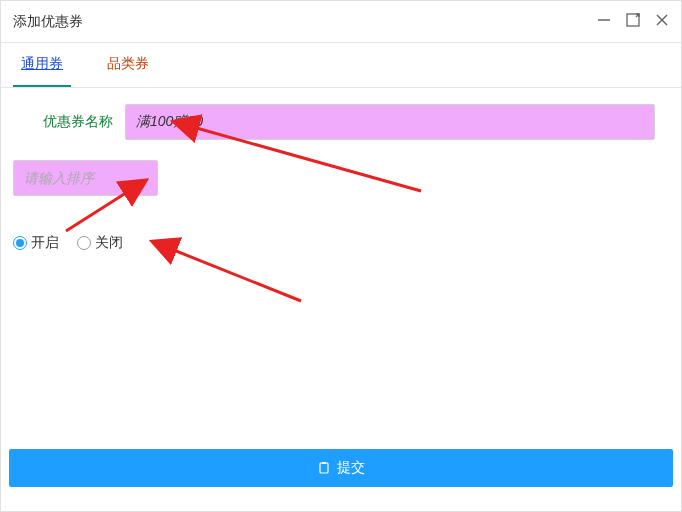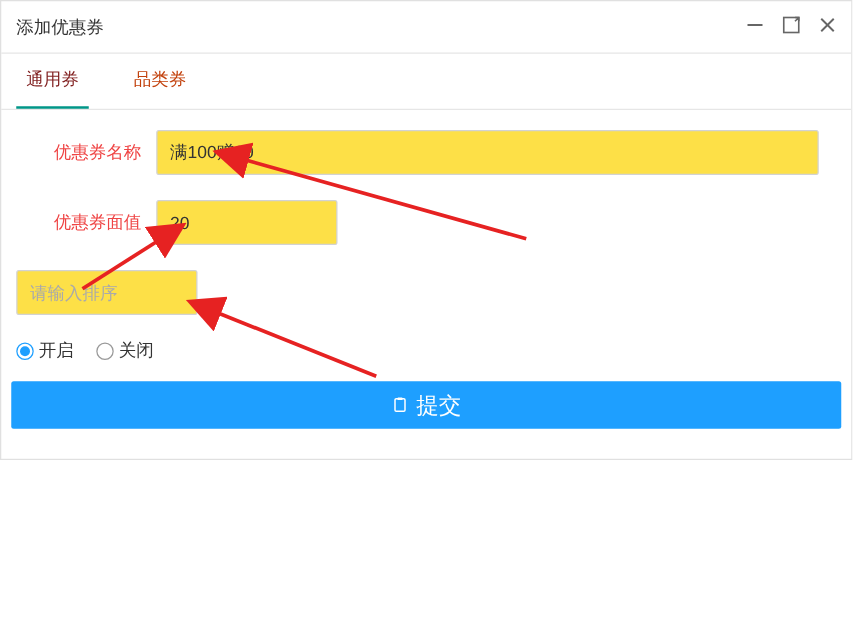--- a/index.html
+++ b/index.html
@@ -1,38 +1,38 @@
 <!DOCTYPE html>
 <html><head>
   <meta charset="utf-8">
   <style>
     * { box-sizing: border-box; margin: 0; padding: 0; }
     body { font-family: "Microsoft YaHei", Arial, sans-serif; font-size: 14px; color: #333; background: #fff; }
-    .dialog { width: 682px; height: 368px; border: 1px solid #e0e0e0; position: relative; }
+    .dialog { width: 682px; height: 512px; border: 1px solid #e0e0e0; position: relative; }
     .title-bar { height: 42px; border-bottom: 1px solid #e6e6e6; display: flex; align-items: center; padding: 0 12px; justify-content: space-between; }
     .title-text { font-size: 14px; color: #333; }
     .title-controls { display: flex; gap: 14px; align-items: center; }
     .title-controls span { cursor: pointer; color: #666; font-size: 16px; line-height: 1; }
     .tabs { display: flex; padding: 0 12px; border-bottom: 1px solid #e6e6e6; }
     .tab { padding: 12px 8px; margin-right: 28px; cursor: pointer; color: #c2410c; font-size: 14px; border-bottom: 2px solid transparent; }
-    .tab.active { color: #7f1d1d; border-bottom-color: #009688; }
+    .tab.active { color: #1d4ed8; border-bottom-color: #009688; text-decoration: underline; }
     .form-area { padding: 16px 12px 8px 12px; }
     .form-row { display: flex; align-items: center; margin-bottom: 20px; }
-    .form-label { width: 112px; text-align: right; padding-right: 12px; color: #ef4444; font-size: 14px; }
-    .form-input { height: 36px; border: 1px solid #d2d2d2; border-radius: 2px; padding: 0 10px; font-size: 14px; color: #333; background: #fde047; }
+    .form-label { width: 112px; text-align: right; padding-right: 12px; color: #15803d; font-size: 14px; }
+    .form-input { height: 36px; border: 1px solid #d2d2d2; border-radius: 2px; padding: 0 10px; font-size: 14px; color: #333; background: #f0abfc; font-style: italic; }
     .form-input::placeholder { color: #aaa; }
     .w-full { flex: 1; max-width: 530px; }
     .w-small { width: 145px; }
-    .radio-group { display: flex; align-items: flex-end; gap: 18px; }
+    .radio-group { display: flex; align-items: flex-end; gap: 18px; margin-top: 18px; }
     .radio-item { display: flex; align-items: center; gap: 4px; cursor: pointer; }
     .radio { appearance: none; width: 14px; height: 14px; border: 1px solid #999; border-radius: 50%; position: relative; }
     .radio:checked { border-color: #1E9FFF; }
     .radio:checked::after { content: ''; position: absolute; width: 8px; height: 8px; background: #1E9FFF; border-radius: 50%; top: 2px; left: 2px; }
     .submit-bar { position: absolute; left: 8px; right: 8px; bottom: 24px; }
-    .submit-btn { width: 100%; height: 38px; background: #1E9FFF; color: #fff; border: none; border-radius: 2px; font-size: 18px; cursor: pointer; display: flex; align-items: center; justify-content: center; gap: 6px; }
+    .submit-btn { width: 100%; height: 38px; background: #1E9FFF; color: #fff; border: none; border-radius: 2px; font-size: 14px; cursor: pointer; display: flex; align-items: center; justify-content: center; gap: 6px; }
     .clipboard-icon { display: inline-block; }
     .clipboard-icon svg { display: block; }
     .arrow-overlay { position: absolute; top: 0; left: 0; pointer-events: none; }
   </style>
 </head>
 <body>
 
 <div class="dialog">
 
   <div class="title-bar">
@@ -63,24 +63,20 @@
     <div class="tab">品类券</div>
   </div>
 
   <div class="form-area">
 
     <div class="form-row">
       <div class="form-label">优惠券名称</div>
       <input class="form-input w-full" value="满100赠20" style="">
     </div>
 
-    <div class="form-row">
-      <div class="form-label">优惠券面值</div>
-      <input class="form-input w-small" value="20" style="">
-    </div>
 
 
 
     <div class="form-row">
       <input class="form-input w-small" placeholder="请输入排序" style="">
     </div>
 
     <div class="form-row">
       <div class="radio-group">
         <label class="radio-item">

